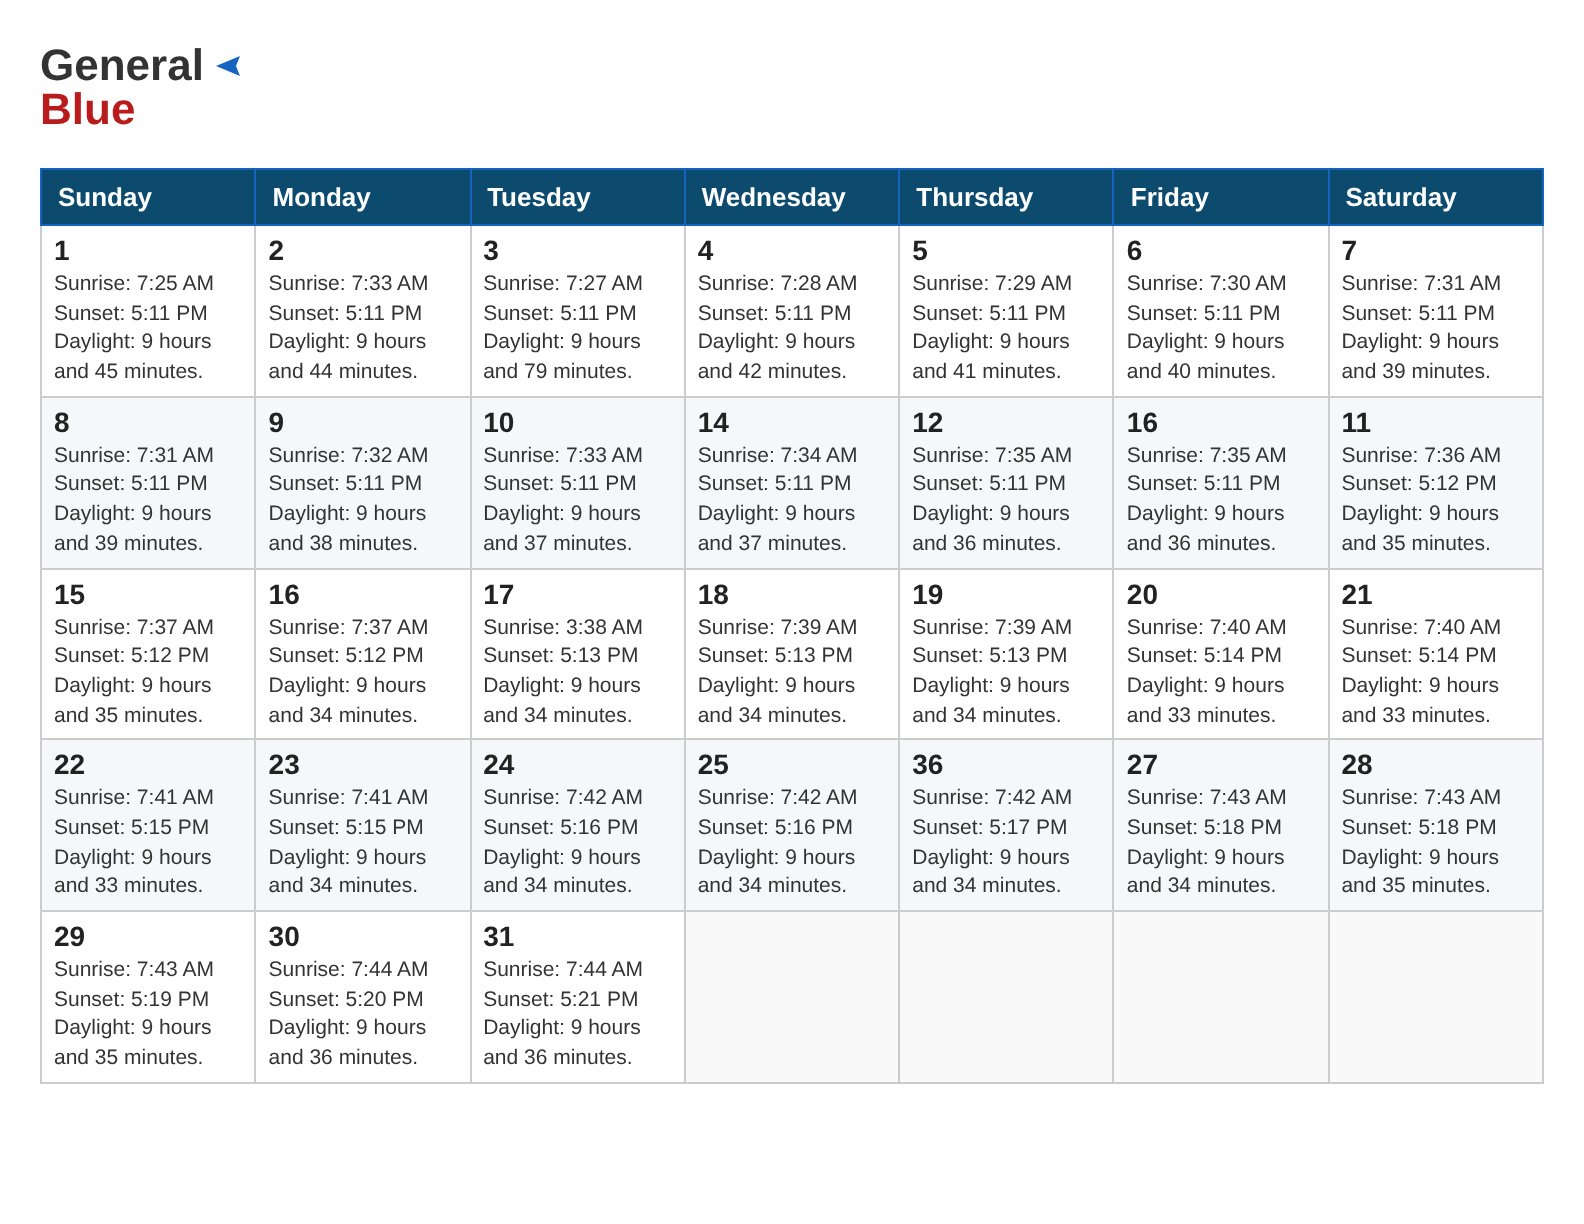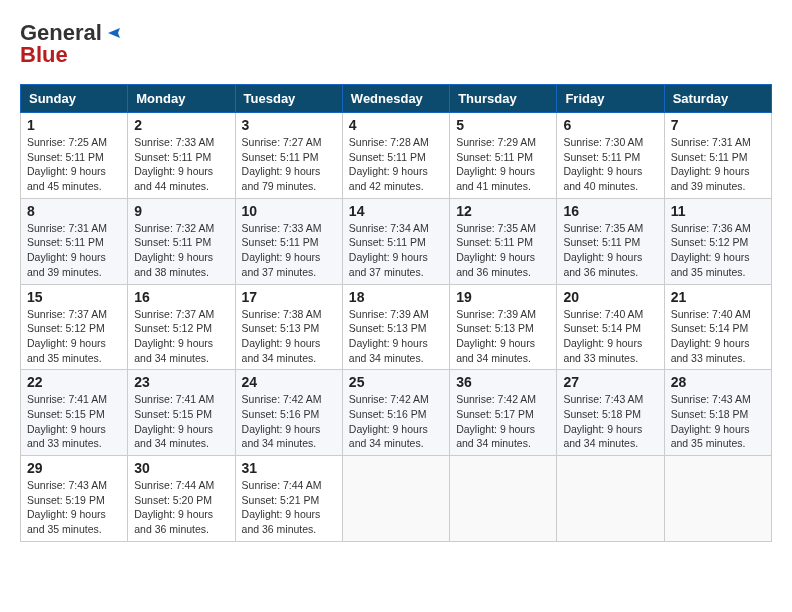--- a/index.html
+++ b/index.html
@@ -251,21 +251,21 @@
         <div class="day-info">
           <span>Sunrise: 7:37 AM</span><br>
           <span>Sunset: 5:12 PM</span><br>
           <span>Daylight: 9 hours</span><br>
           <span>and 34 minutes.</span>
         </div>
       </td>
         <td>
         <span class="day-number">17</span>
         <div class="day-info">
-          <span>Sunrise: 7:38 AM</span><br>
+          <span>Sunrise: 3:38 AM</span><br>
           <span>Sunset: 5:13 PM</span><br>
           <span>Daylight: 9 hours</span><br>
           <span>and 34 minutes.</span>
         </div>
       </td>
         <td>
         <span class="day-number">18</span>
         <div class="day-info">
           <span>Sunrise: 7:39 AM</span><br>
           <span>Sunset: 5:13 PM</span><br>

